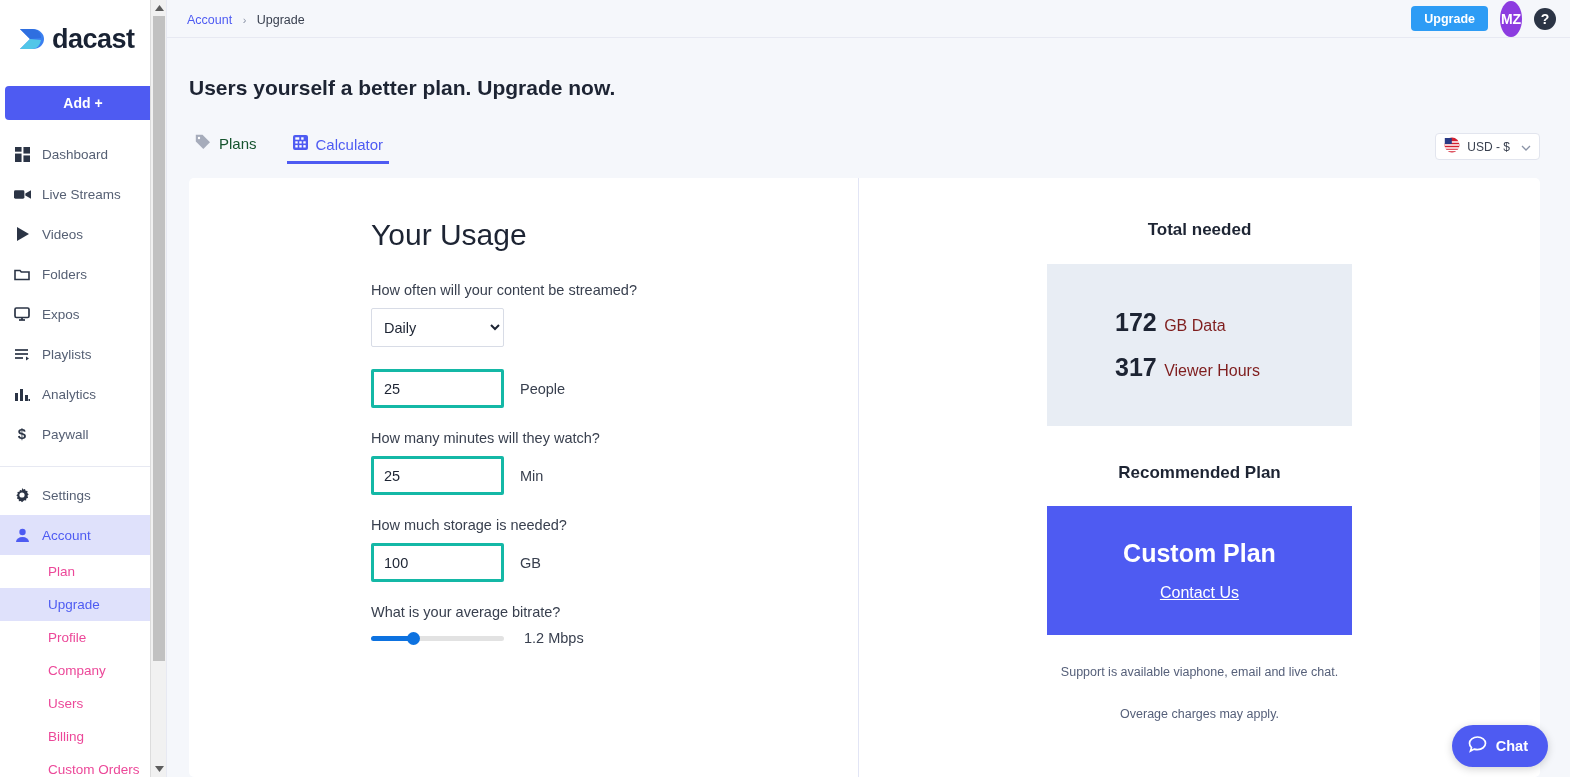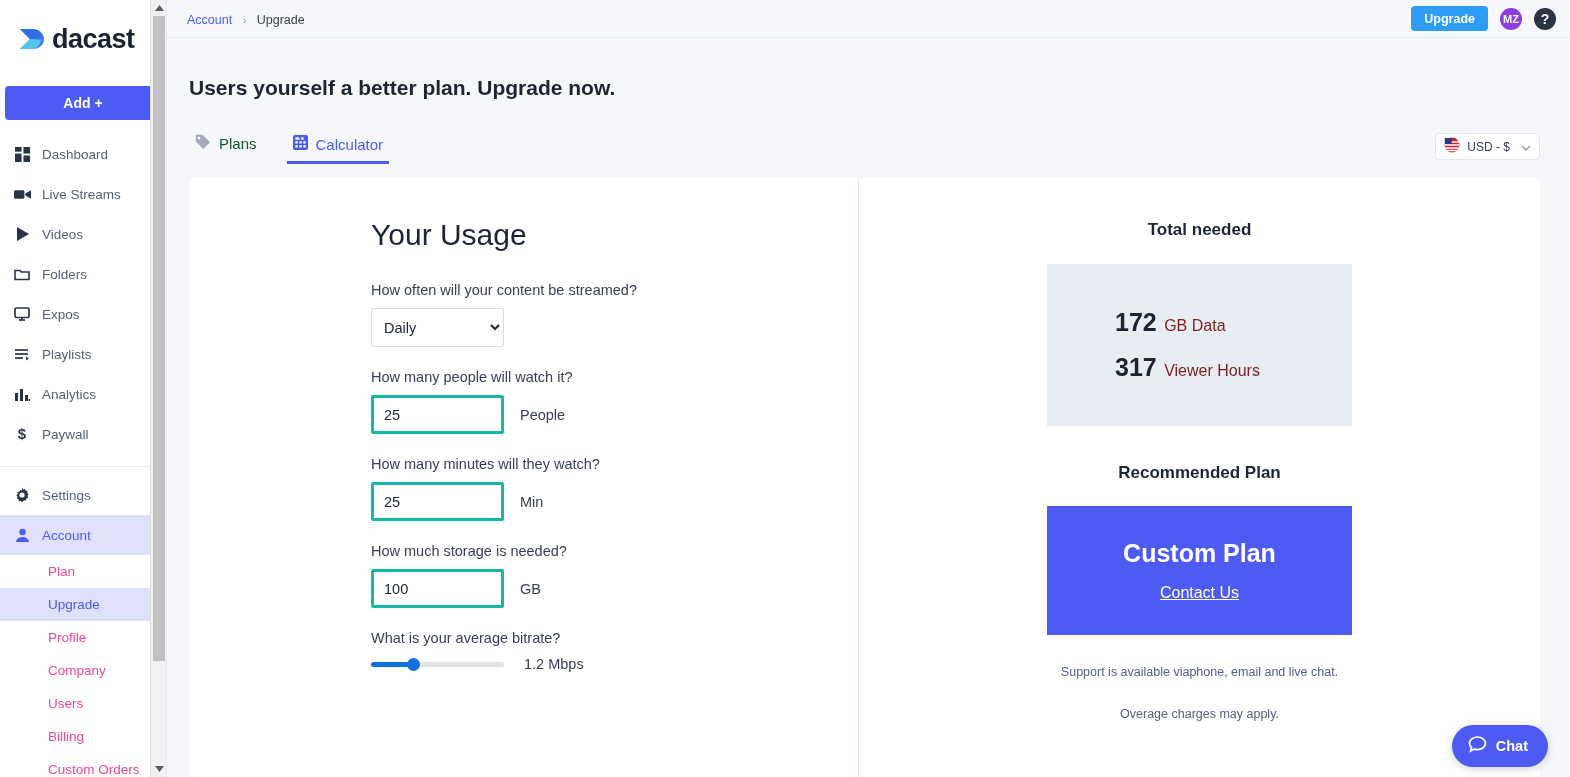--- a/index.html
+++ b/index.html
@@ -124,23 +124,23 @@
   .topbar-right { margin-left: auto; display: flex; align-items: center; gap: 12px; }
   .up-btn {
     background: #2d9cf5; color: #fff;
     border: none; border-radius: 4px;
     height: 25px; padding: 0 13px;
     font-size: 12.5px; font-weight: bold;
     font-family: "Liberation Sans", sans-serif;
     cursor: pointer;
   }
   .avatar {
-    width: 22px; height: 22px; border-radius: 50%;
+    width: 22px; height: 36px; border-radius: 50%;
     background: #8c3ce0;
-    color: #fff; font-size: 11px; font-weight: bold;
+    color: #fff; font-size: 14px; font-weight: bold;
     display: flex; align-items: center; justify-content: center;
     cursor: pointer;
   }
   .help-ico {
     width: 22px; height: 22px; border-radius: 50%;
     background: #2b3445;
     color: #fff; font-size: 14px; font-weight: bold;
     display: flex; align-items: center; justify-content: center;
     cursor: pointer; line-height: 1;
   }
@@ -530,21 +530,20 @@
           <div class="field-row">
             <select class="sel-input">
               <option selected="">Daily</option>
               <option>Weekly</option>
               <option>Monthly</option>
             </select>
           </div>
         </div>
 
         <div class="field">
-          <div class="field-label">How many people will watch it?</div>
           <div class="field-row">
             <input class="txt-input" value="25" style="">
             <span class="unit">People</span>
           </div>
         </div>
 
         <div class="field">
           <div class="field-label">How many minutes will they watch?</div>
           <div class="field-row">
             <input class="txt-input" value="25" style="">

